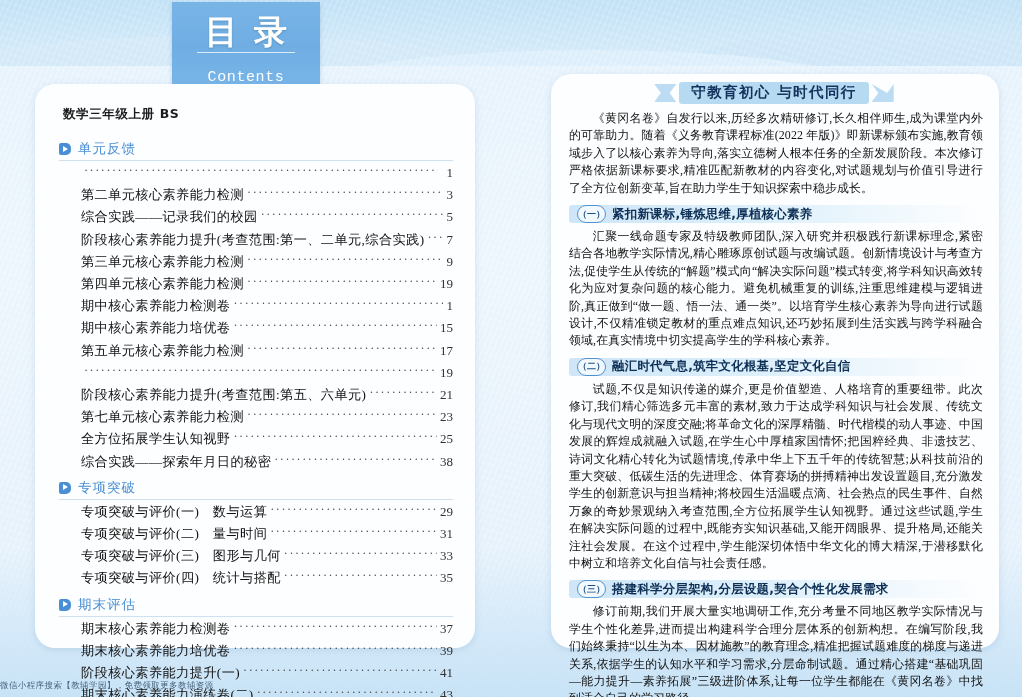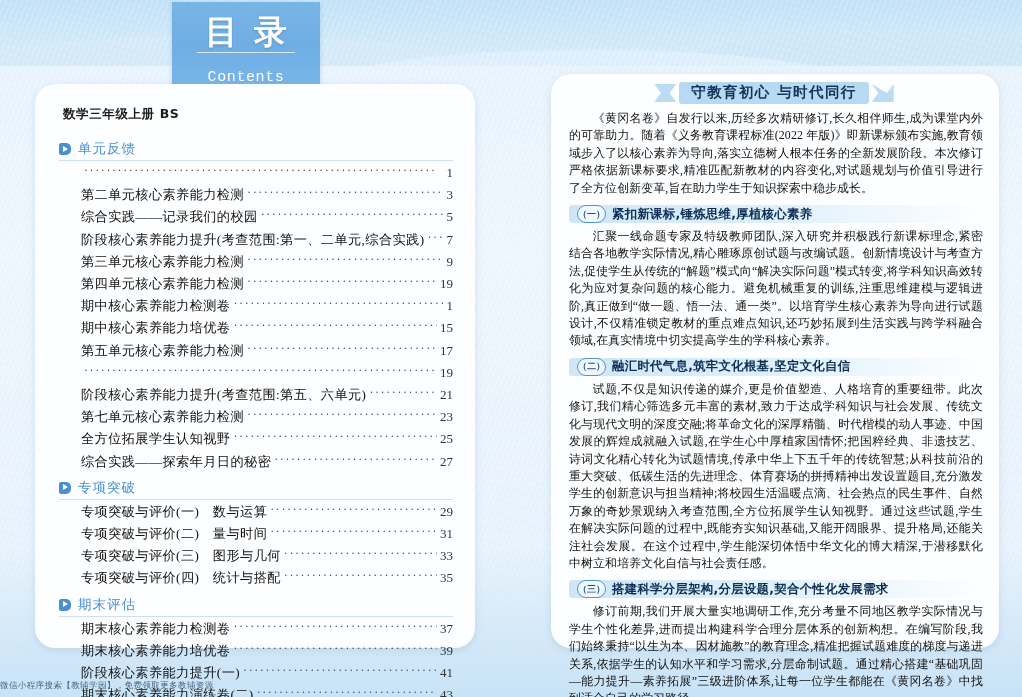--- a/index.html
+++ b/index.html
@@ -268,21 +268,21 @@
         <span class="pg">23</span>
       </div>
       <div class="toc-row">
         <span class="tname">全方位拓展学生认知视野</span>
         <span class="dots">························································································································</span>
         <span class="pg">25</span>
       </div>
       <div class="toc-row">
         <span class="tname">综合实践——探索年月日的秘密</span>
         <span class="dots">························································································································</span>
-        <span class="pg">27</span>
+        <span class="pg">38</span>
       </div>
       <div class="toc-group-head">
         <span class="bullet">
           <i></i>
         </span>
         <span class="glabel">专项突破</span>
       </div>
       <div class="toc-row">
         <span class="tname">专项突破与评价(一)　数与运算</span>
         <span class="dots">························································································································</span>

